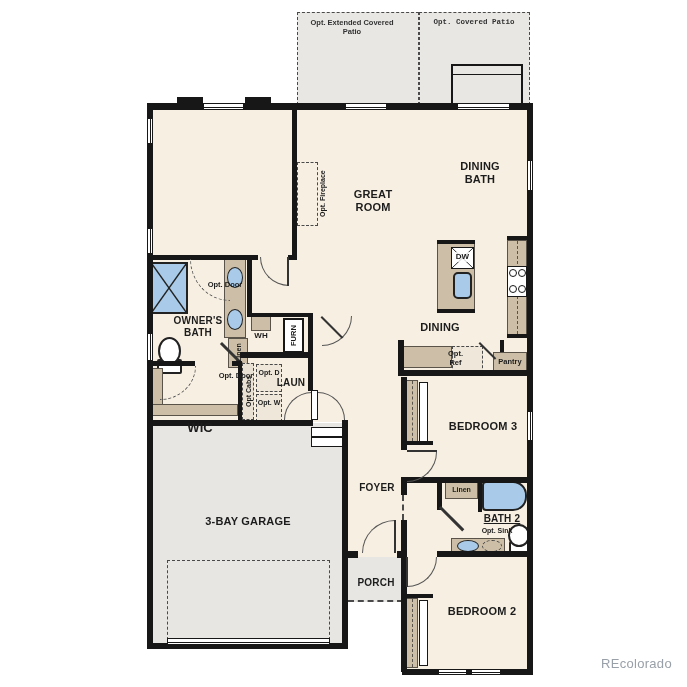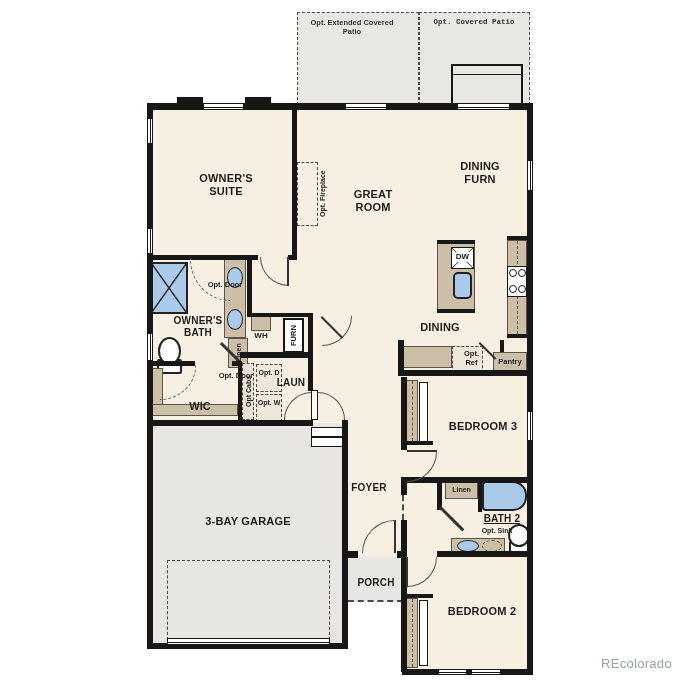--- a/index.html
+++ b/index.html
@@ -183,43 +183,42 @@
   <div class="leaf" style="left:394px;top:520px;width:2px;height:33px;"></div>
   <div class="arc" style="left:407px;top:452px;width:30px;height:30px;border-right:1px solid #555;border-bottom:1px solid #555;border-bottom-right-radius:100% 100%;"></div>
   <div class="leaf" style="left:407px;top:450px;width:30px;height:2px;"></div>
   <div class="arc" style="left:407px;top:557px;width:30px;height:30px;border-right:1px solid #555;border-bottom:1px solid #555;border-bottom-right-radius:100% 100%;"></div>
   <div class="leaf" style="left:406px;top:557px;width:2px;height:30px;"></div>
   <div class="leaf" style="left:480px;top:342px;width:23px;height:2px;transform:rotate(45deg);transform-origin:0 0;"></div>
   <div class="leaf" style="left:441px;top:506px;width:33px;height:3px;transform:rotate(45deg);transform-origin:0 0;"></div>
   <div class="arc" style="left:190px;top:259px;width:40px;height:42px;border-left:1px dashed #555;border-bottom:1px dashed #555;border-bottom-left-radius:100% 100%;"></div>
   <div class="arc" style="left:160px;top:366px;width:36px;height:34px;border-right:1px dashed #555;border-bottom:1px dashed #555;border-bottom-right-radius:100% 100%;"></div>
 
-  <div class="lbl" style="left:186px;top:172px;width:80px;">OWNER'S SUITE</div>
   <div class="lbl" style="left:338px;top:188px;width:70px;">GREAT ROOM</div>
-  <div class="lbl" style="left:448px;top:160px;width:64px;">DINING FURN</div>
+  <div class="lbl" style="left:448px;top:160px;width:64px;">DINING BATH</div>
   <div class="lbl" style="left:408px;top:321px;width:64px;">DINING</div>
   <div class="lbl md" style="left:163px;top:315px;width:70px;">OWNER'S BATH</div>
-  <div class="lbl sm" style="left:186px;top:400px;width:28px;font-size:11px;">WIC</div>
+  <div class="lbl sm" style="left:186px;top:420px;width:28px;font-size:13px;">WIC</div>
   <div class="lbl md" style="left:272px;top:377px;width:38px;">LAUN</div>
   <div class="lbl" style="left:433px;top:420px;width:100px;">BEDROOM 3</div>
   <div class="lbl md" style="left:480px;top:513px;width:44px;text-decoration:underline;">BATH 2</div>
   <div class="lbl" style="left:430px;top:605px;width:104px;">BEDROOM 2</div>
-  <div class="lbl md" style="left:346px;top:482px;width:46px;">FOYER</div>
+  <div class="lbl md" style="left:354px;top:482px;width:46px;">FOYER</div>
   <div class="lbl md" style="left:352px;top:577px;width:48px;">PORCH</div>
   <div class="lbl" style="left:198px;top:515px;width:100px;">3-BAY GARAGE</div>
 
   <div class="lbl sm" style="left:203px;top:280px;width:44px;">Opt. Door</div>
   <div class="lbl sm" style="left:214px;top:371px;width:44px;">Opt. Door</div>
   <div class="lbl sm" style="left:251px;top:331px;width:20px;font-size:8px;">WH</div>
   <div class="vlbl" style="left:283px;top:318px;width:21px;height:35px;font-size:7.5px;">FURN</div>
   <div class="vlbl" style="left:229px;top:339px;width:18px;height:28px;font-size:7px;">Linen</div>
   <div class="vlbl" style="left:242px;top:363px;width:12px;height:57px;font-size:7px;">Opt Cabs</div>
   <div class="lbl xs" style="left:257px;top:369px;width:24px;">Opt. D</div>
   <div class="lbl xs" style="left:257px;top:399px;width:24px;">Opt. W</div>
   <div class="vlbl" style="left:316px;top:163px;width:13px;height:62px;font-size:7px;">Opt. Fireplace</div>
   <div class="lbl xs" style="left:452px;top:252px;width:21px;font-size:8px;background:rgba(255,255,255,.75);">DW</div>
-  <div class="lbl sm" style="left:457px;top:349px;width:29px;">Opt. Ref</div>
+  <div class="lbl sm" style="left:441px;top:349px;width:29px;">Opt. Ref</div>
   <div class="lbl xs" style="left:494px;top:357px;width:32px;font-size:7.5px;">Pantry</div>
   <div class="lbl xs" style="left:446px;top:486px;width:31px;">Linen</div>
   <div class="lbl xs" style="left:474px;top:527px;width:46px;">Opt. Sink</div>
 
   <div class="watermark" style="left:601px;top:656px;">REcolorado</div>
 </div>
 
 </body></html>

